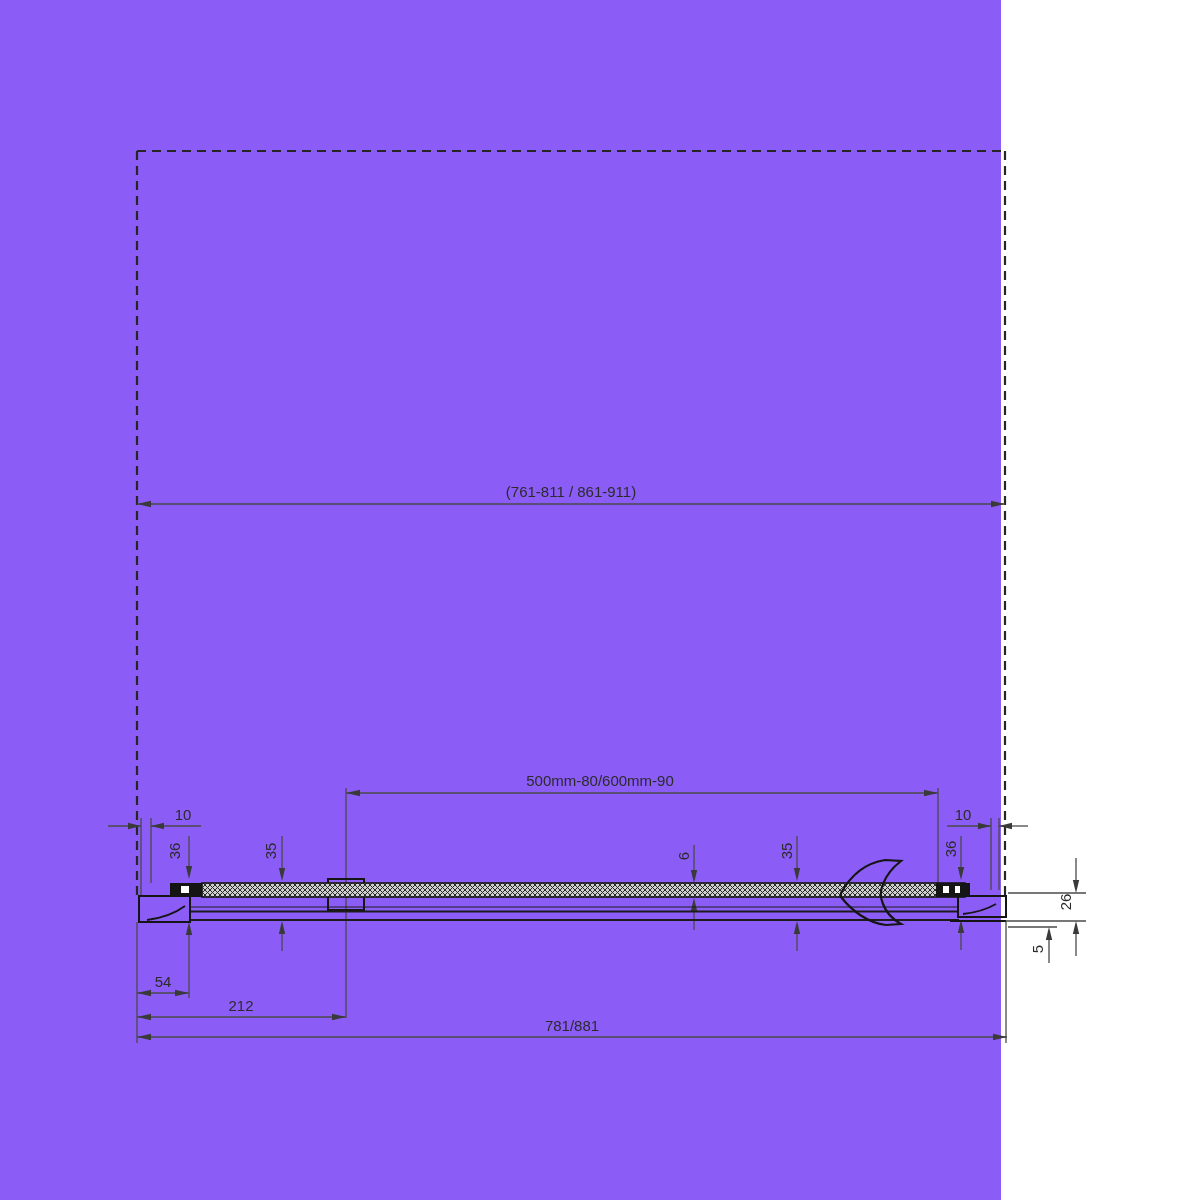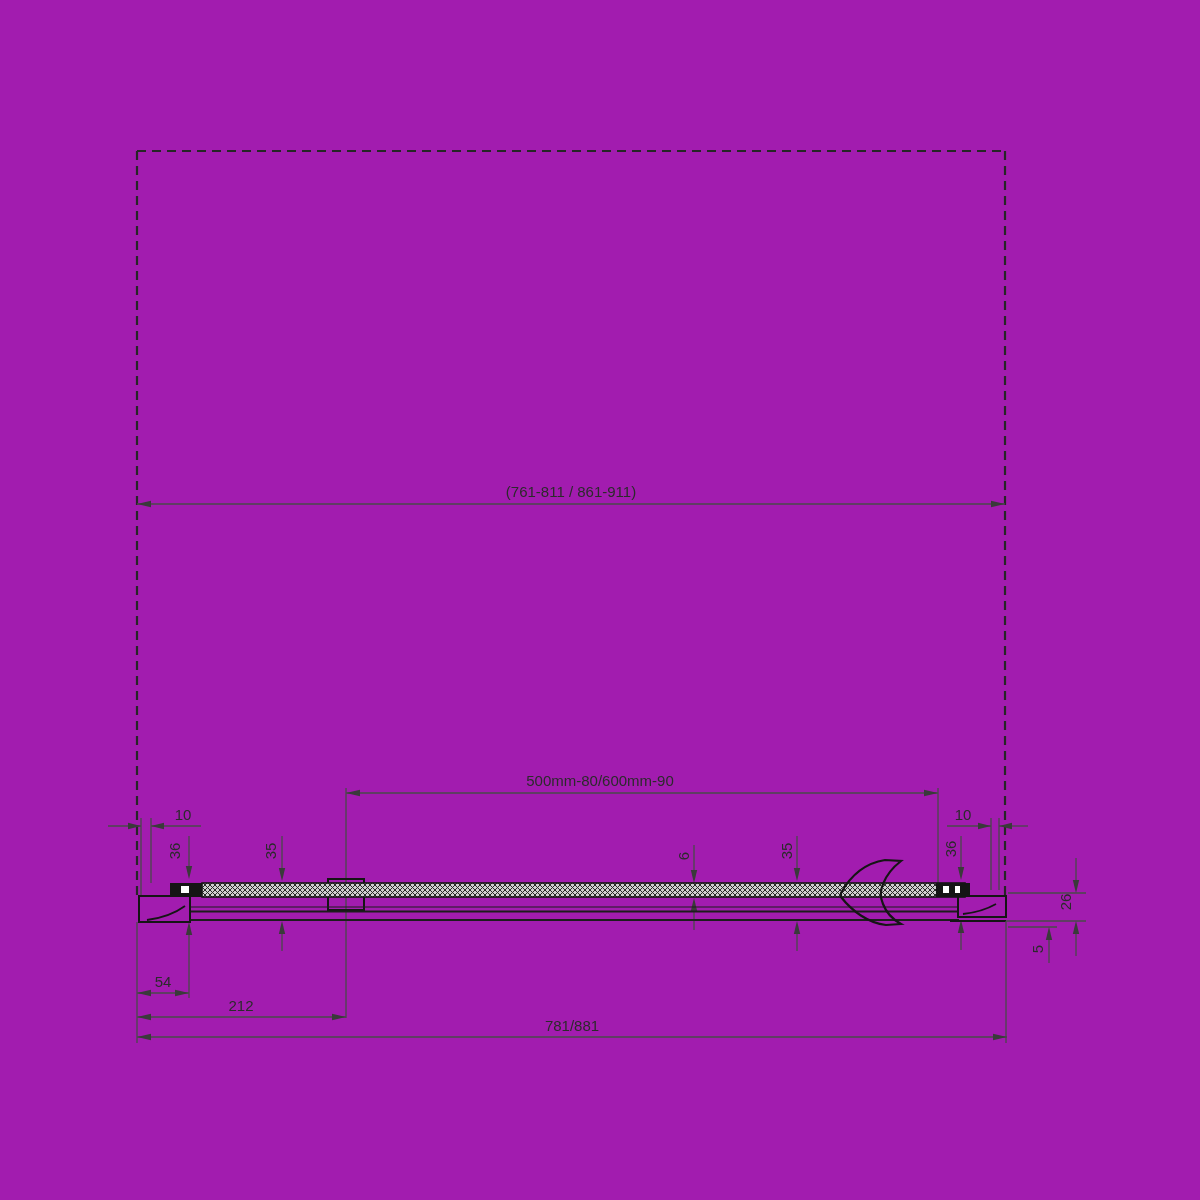--- a/index.html
+++ b/index.html
@@ -1,19 +1,19 @@
 <!DOCTYPE html>
 <html><head>
 <meta charset="utf-8">
 <style>
   html,body{margin:0;padding:0;background:#ffffff;}
   .stage{
     position:relative;
-    width:1200px;height:1200px;
-    background:#a21caf;
+    width:1001px;height:1200px;
+    background:#8b5cf6;
     font-family:"Liberation Sans", sans-serif;
     text-decoration:underline;
   }
   svg text{
     font-family:"Liberation Sans", sans-serif;
     font-size:15px;
     fill:#2b2b2b;
   }
   .dimline{stroke:#4a4a4a;stroke-width:1.3;fill:none;}
   .dimarrow{fill:#3a3a3a;stroke:none;}

